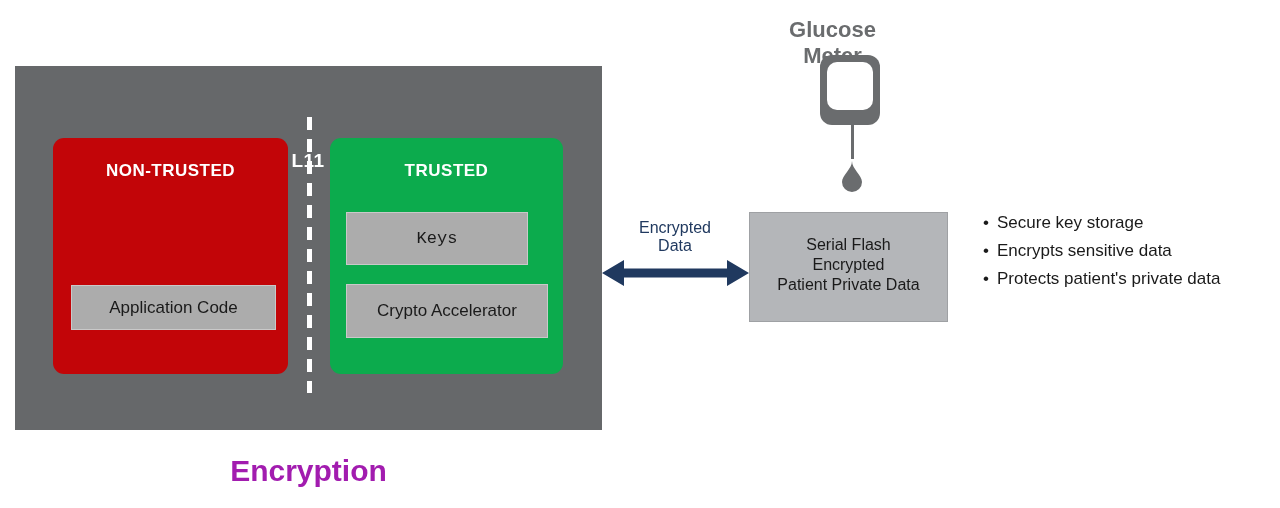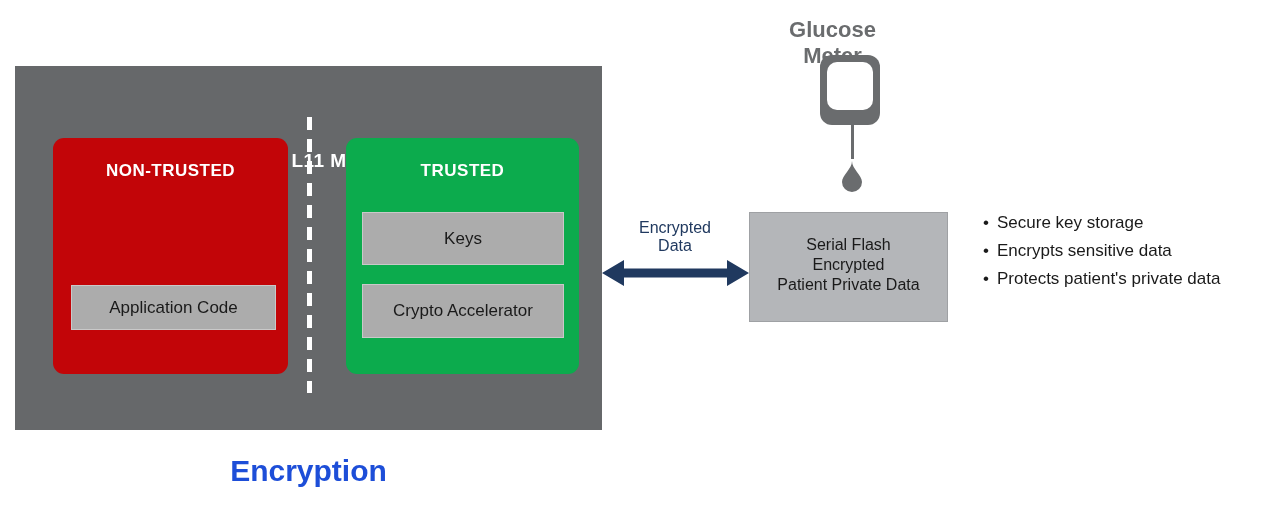--- a/index.html
+++ b/index.html
@@ -39,49 +39,49 @@
       var(--white) 0px, var(--white) 13px,
       transparent 13px, transparent 22px
     );
   }
   .zone {
     position: absolute;
     top: 72px;
     width: 235px; height: 236px; border-radius: 11px;
   }
   .zone.non-trusted { left: 38px;  background: var(--red); }
-  .zone.trusted     { left: 315px; width: 233px; background: var(--green); margin-left: 16px; }
+  .zone.trusted     { left: 315px; width: 233px; background: var(--green); }
   .zone-title {
     position: absolute;
     left: 0; top: 23px; width: 100%;
     text-align: center;
     color: var(--white);
     font-size: 17px;
     font-weight: bold;
     letter-spacing: 0.5px;
   }
   .inner-box {
     position: absolute;
     background: var(--inner-gray);
     border: 1px solid #c9c9c9;
     display: flex;
     align-items: center;
     justify-content: center;
     color: var(--text-black);
     font-size: 17px;
   }
   .inner-box.app-code { left: 18px; top: 147px; width: 205px; height: 45px; }
-  .inner-box.keys     { left: 16px; top: 74px;  width: 202px; height: 53px; }
+  .inner-box.keys     { left: 16px; top: 74px;  width: 182px; height: 53px; font-family: Liberation Mono, monospace; }
   .inner-box.crypto   { left: 16px; top: 146px; width: 202px; height: 54px; }
 
   .diagram-caption {
     position: absolute;
     left: 15px; top: 454px; width: 587px;
     text-align: center;
-    color: #1d4ed8;
+    color: #a21caf;
     font-size: 30px;
     font-weight: bold;
   }
 
   
   .arrow-svg { position: absolute; left: 602px; top: 258px; }
   .arrow-label {
     position: absolute;
     left: 625px; top: 219px; width: 100px;
     text-align: center;

